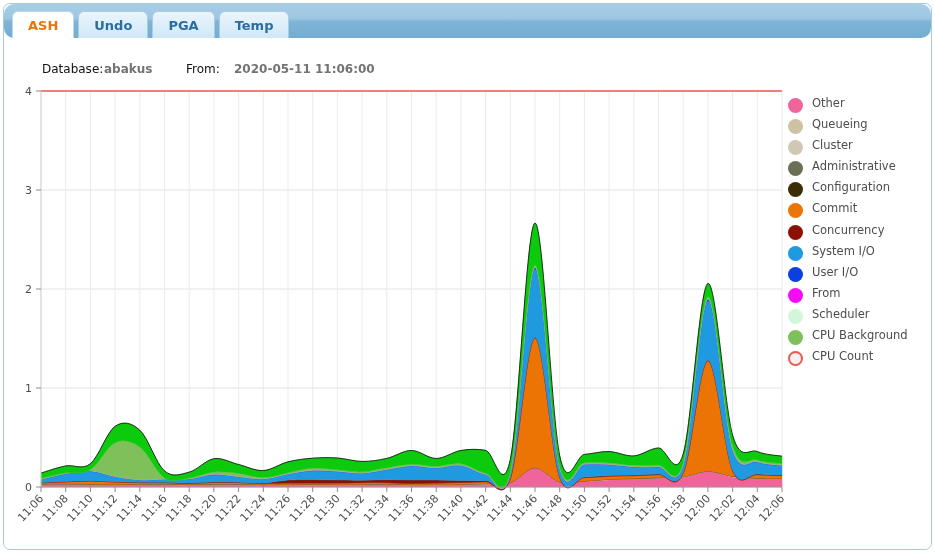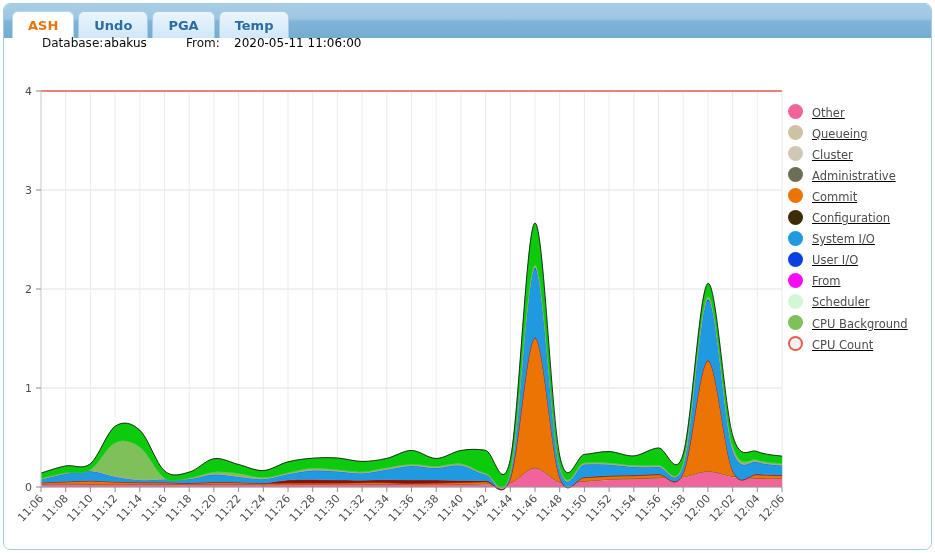--- a/index.html
+++ b/index.html
@@ -32,20 +32,21 @@
   
   .tabbar {
     position: absolute;
     left: 4px; top: 4px;
     width: 927px; height: 34px;
     box-sizing: border-box;
     background: linear-gradient(to bottom, #a8cee6 0%, #9ec7e2 42%, #7fb4d6 52%, #74add2 100%);
     border-top-left-radius: 6px;
     border-top-right-radius: 6px;
     overflow: hidden;
+    border-radius: 10px;
   }
   .tabs {
     position: absolute;
     left: 8px; top: 7px;
     display: flex;
     align-items: flex-end;
     height: 27px;
   }
   .tab {
     position: relative;
@@ -69,32 +70,32 @@
   }
   .tab.active {
     background: #ffffff;
     color: #e8750a;
     border-color: #b9d9ec;
   }
 
   
   .infoblock {
     position: absolute;
-    left: 42px; top: 36px;
+    left: 42px; top: 62px;
     font-size: 12px;
     color: #000000;
   }
   .inforow {
     display: flex;
     align-items: baseline;
     height: 19px;
     white-space: nowrap;
   }
   .lbl  { color: #111; }
-  .val  { font-weight: normal; color: #000000; }
+  .val  { font-weight: bold; color: #737373; }
   .c-db-label  { width: 62px; }
   .c-db-value  { width: 82px; }
   .c-rg-label  { width: 48px; }
   .c-rg-value  { }
 
   
   .chartwrap {
     position: absolute;
     left: 0; top: 0;
     width: 929px; height: 547px;
@@ -109,24 +110,23 @@
   }
 
   
   .legend {
     position: absolute;
     left: 788px; top: 98px;
     width: 140px;
   }
   .legend-item {
     display: flex;
-    align-items: flex-end;
+    align-items: flex-start;
     height: 21.1px;
     cursor: pointer;
-    text-decoration: underline;
   }
   .swatch {
     width: 15px; height: 15px;
     border-radius: 50%;
     flex: 0 0 auto;
     margin-right: 9px;
     box-sizing: border-box;
   }
   .legend-label {
     font-size: 11.5px;
@@ -312,26 +312,30 @@
       </div>
       <div class="legend-item">
         <span class="swatch" style="background: rgb(207, 200, 180);"></span>
         <span class="legend-label">Cluster</span>
       </div>
       <div class="legend-item">
         <span class="swatch" style="background: rgb(107, 112, 85);"></span>
         <span class="legend-label">Administrative</span>
       </div>
       <div class="legend-item">
+        <span class="swatch" style="background: rgb(61, 45, 6);"></span>
+        <span class="legend-label">Configuration</span>
+      </div>
+      <div class="legend-item">
         <span class="swatch" style="background: rgb(236, 116, 4);"></span>
         <span class="legend-label">Commit</span>
       </div>
       <div class="legend-item">
-        <span class="swatch" style="background: rgb(61, 45, 6);"></span>
-        <span class="legend-label">Configuration</span>
+        <span class="swatch" style="background: rgb(140, 16, 3);"></span>
+        <span class="legend-label">Concurrency</span>
       </div>
       <div class="legend-item">
         <span class="swatch" style="background: rgb(31, 154, 224);"></span>
         <span class="legend-label">System I/O</span>
       </div>
       <div class="legend-item">
         <span class="swatch" style="background: rgb(11, 63, 224);"></span>
         <span class="legend-label">User I/O</span>
       </div>
       <div class="legend-item">

